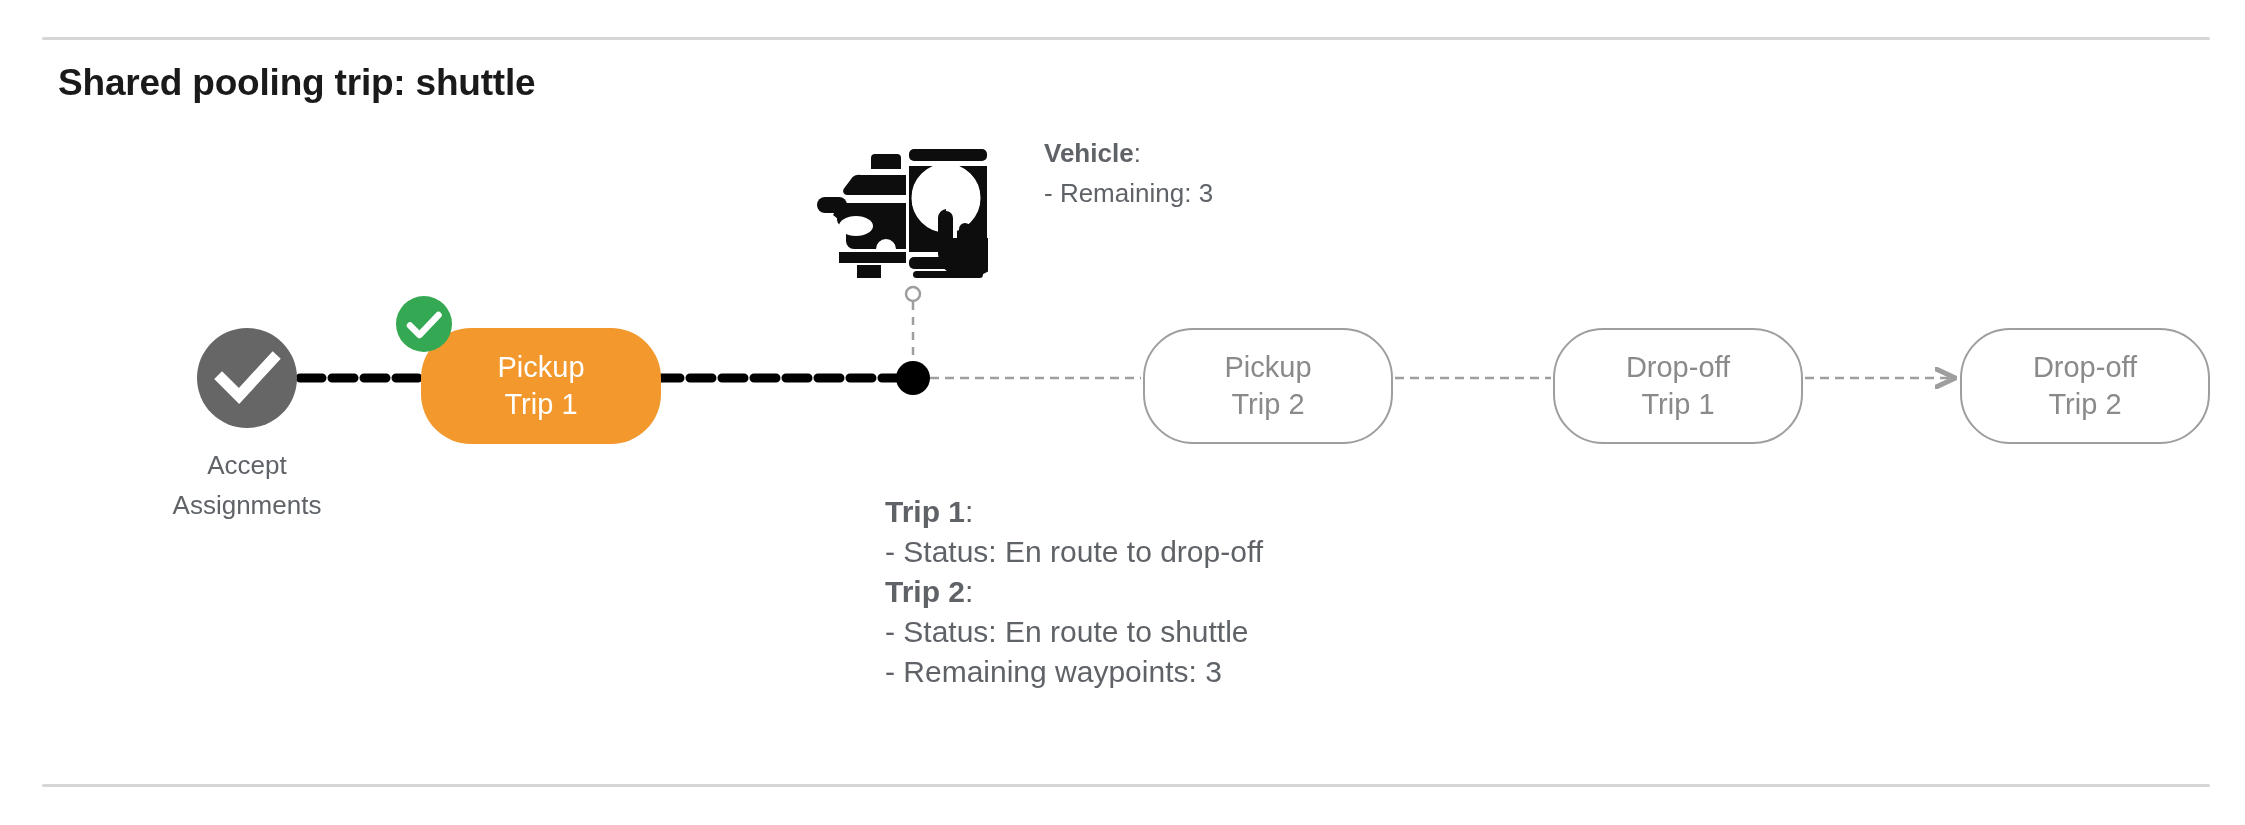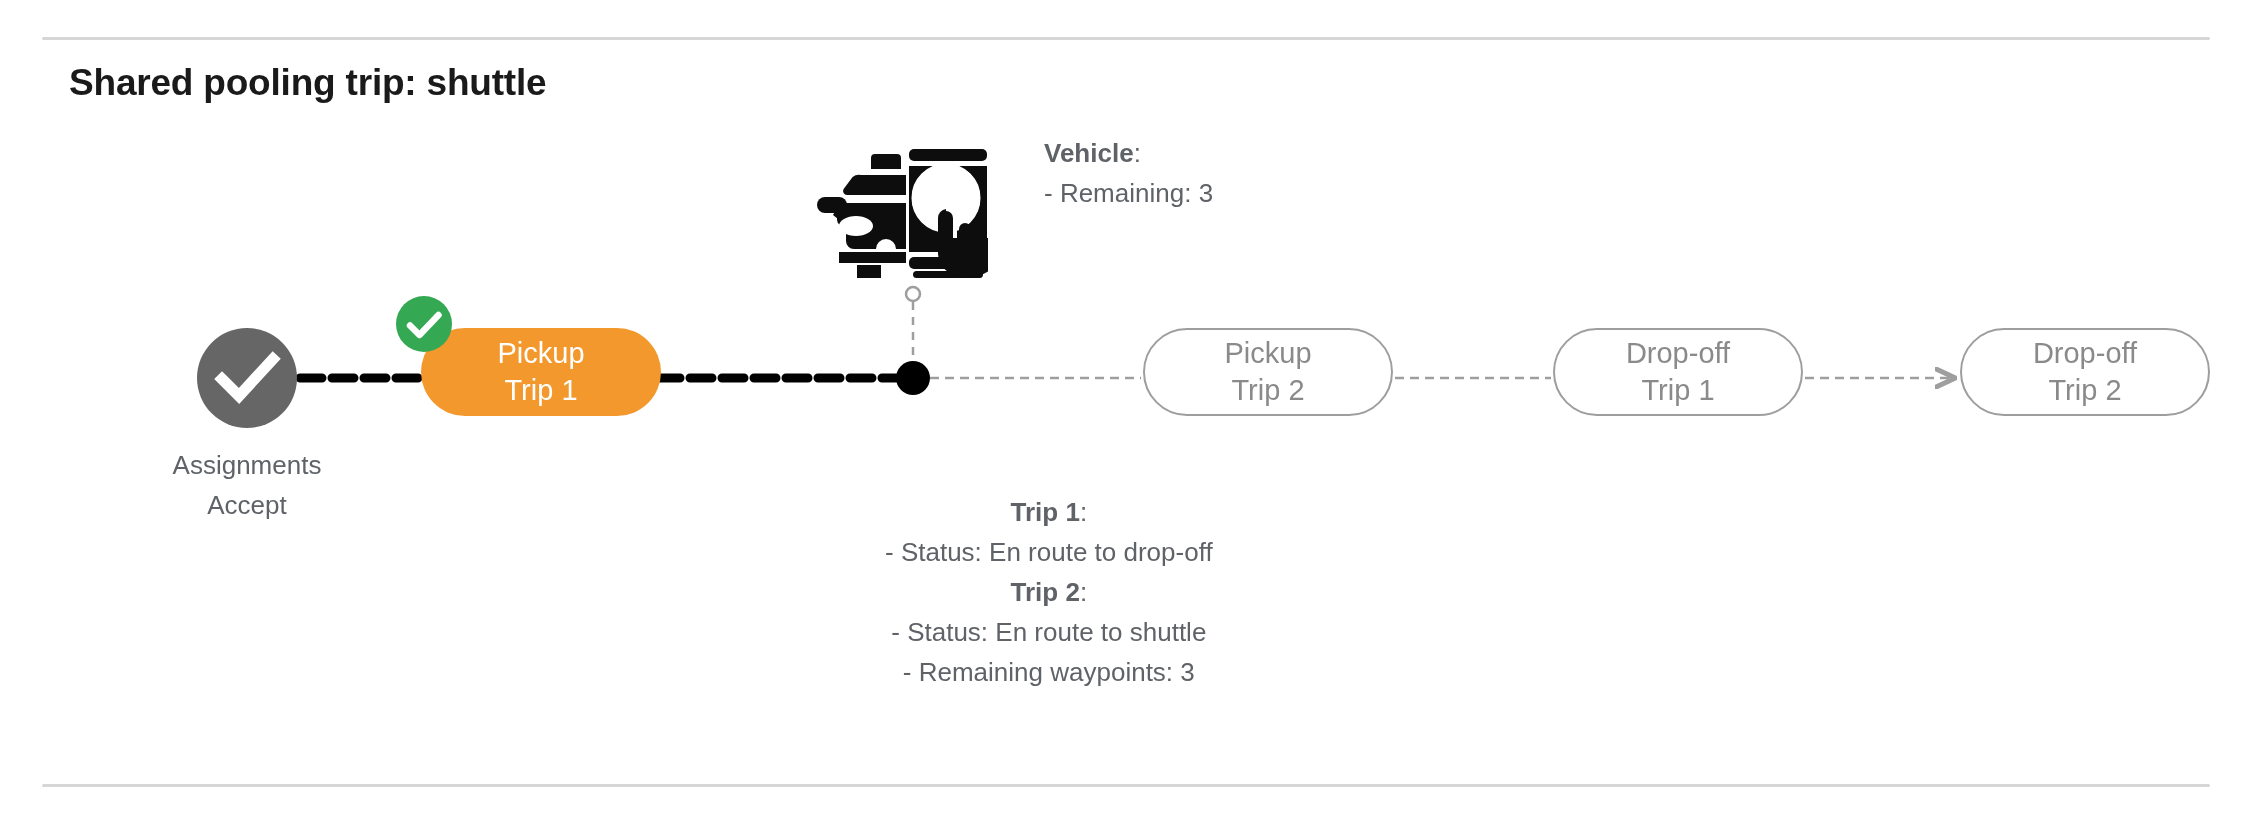--- a/index.html
+++ b/index.html
@@ -9,39 +9,38 @@
     -webkit-font-smoothing:antialiased;
   }
   .divider{position:absolute;left:42px;width:2168px;height:3px;background:#d6d6d6;border-radius:2px;}
   #divider-top{top:37px;}
   #divider-bottom{top:784px;}
 
   #page-title{
     position:absolute;left:58px;top:62px;
     font-size:37px;font-weight:700;color:#1a1a1a;letter-spacing:-0.2px;
     white-space:nowrap;
-    margin-left:11px;
   }
 
   
   #flow-canvas{position:absolute;left:0;top:0;width:2245px;height:825px;}
   #flow-svg{position:absolute;left:0;top:0;width:2245px;height:825px;}
 
   
   #accept-node{position:absolute;left:197px;top:328px;width:100px;height:100px;}
   #accept-circle{width:100px;height:100px;border-radius:50%;background:#666666;}
   #accept-check{position:absolute;left:0;top:0;width:100px;height:100px;}
   #accept-label{
     position:absolute;left:97px;top:445px;width:300px;text-align:center;
     font-size:26px;line-height:40px;color:#5f6368;
   }
 
   
   .pill{
-    position:absolute;height:88px;border-radius:50px;
+    position:absolute;height:116px;border-radius:50px;
     display:flex;flex-direction:column;align-items:center;justify-content:center;
     box-sizing:border-box;
   }
   .pill span{display:block;font-size:29px;line-height:37px;white-space:nowrap;}
   .pill.active{background:#f2982c;color:#ffffff;}
   .pill.active span{font-weight:400;}
   .pill.pending{background:#ffffff;border:2.5px solid #9e9e9e;color:#8a8a8a;}
 
   #pill-pickup-trip1{left:421px;top:328px;width:240px;}
   #pill-pickup-trip2{left:1143px;top:328px;width:250px;}
@@ -57,21 +56,21 @@
   #vehicle-icon svg{display:block;}
   #vehicle-info{
     position:absolute;left:1032px;top:133px;
     font-size:26px;line-height:40px;color:#5f6368;white-space:nowrap;margin-left:12px;
   }
   #vehicle-info .k{font-weight:700;color:#5f6368;}
 
   
   #trips-info{
     position:absolute;left:885px;top:492px;
-    font-size:26px;line-height:40px;color:#5f6368;white-space:nowrap;text-align:center;
+    font-size:30px;line-height:40px;color:#5f6368;white-space:nowrap;
   }
   #trips-info .k{font-weight:700;}
   #trips-info .row{display:block;}
 </style>
 </head>
 <body>
 
 <div class="divider" id="divider-top"></div>
 <div class="divider" id="divider-bottom"></div>
 
@@ -102,22 +101,22 @@
     <circle cx="913" cy="378" r="17" fill="#000000"></circle>
   </svg>
 
   <div id="accept-node">
     <div id="accept-circle"></div>
     <svg id="accept-check" viewBox="0 0 100 100" xmlns="http://www.w3.org/2000/svg">
       <path d="M25 51 L42 68 L76 31" fill="none" stroke="#ffffff" stroke-width="11" stroke-linecap="square" stroke-linejoin="miter"></path>
     </svg>
   </div>
   <div id="accept-label">
+    <div>Accept</div>
     <div>Assignments</div>
-    <div>Accept</div>
   </div>
 
   <div class="pill active" id="pill-pickup-trip1">
     <span>Pickup</span>
     <span>Trip 1</span>
   </div>
 
   <div id="active-badge">
     <svg width="56" height="56" viewBox="0 0 56 56" xmlns="http://www.w3.org/2000/svg">
       <circle cx="28" cy="28" r="28" fill="#34a853"></circle>

